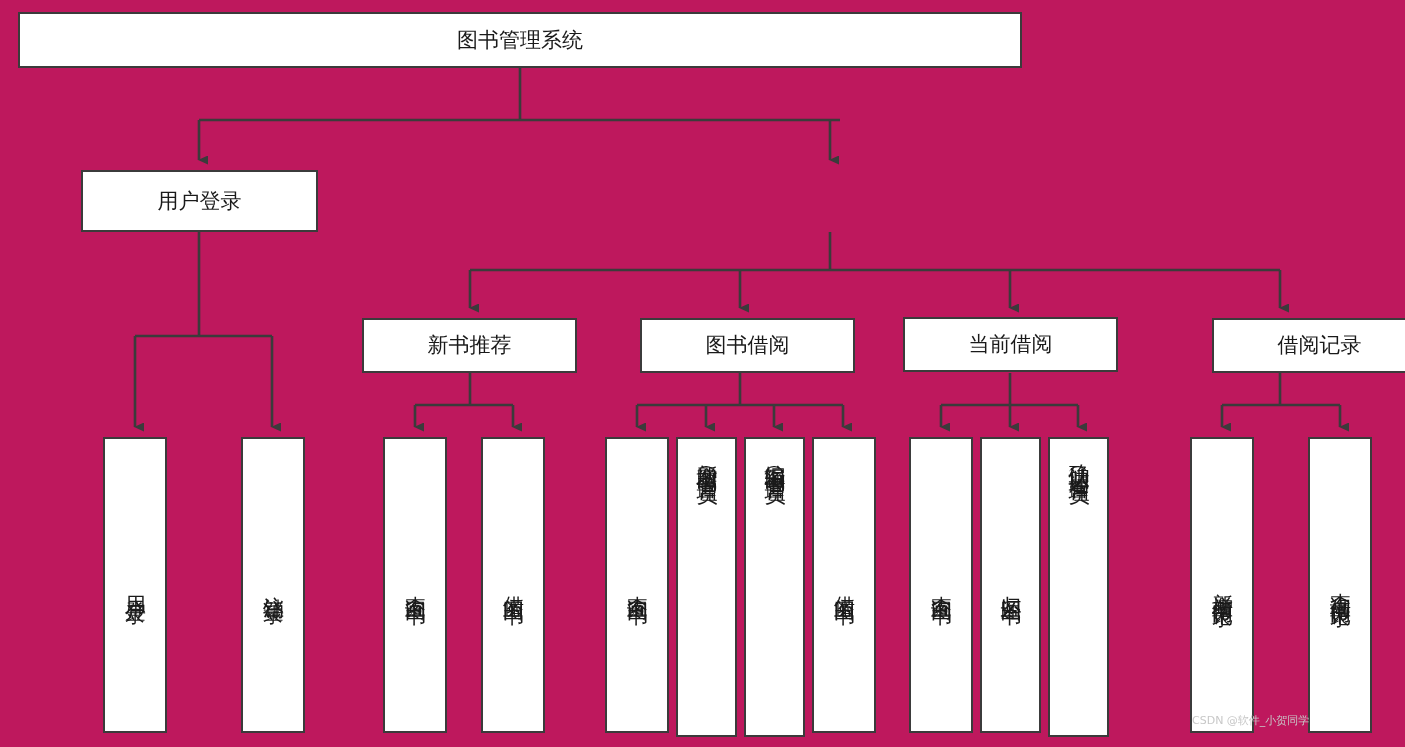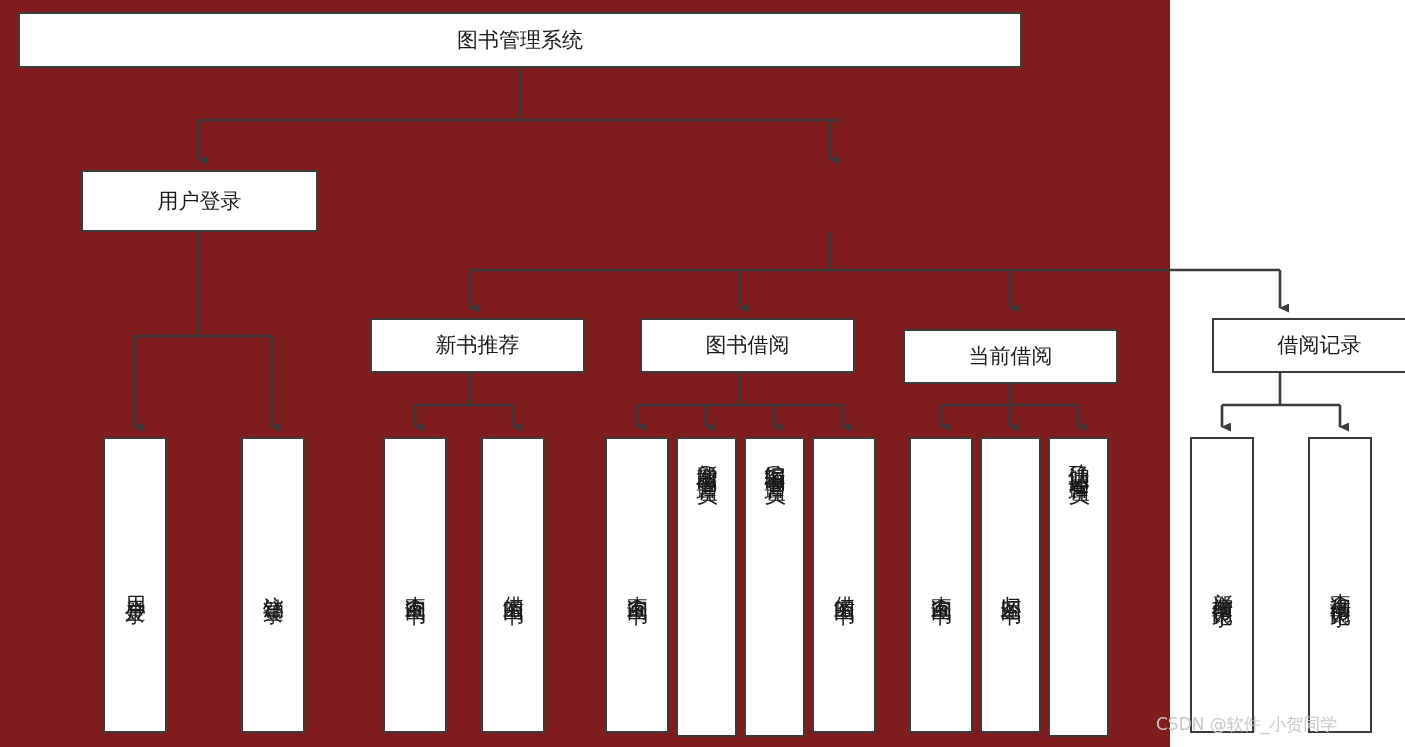--- a/index.html
+++ b/index.html
@@ -8,23 +8,23 @@
     background: #ffffff;
   }
   body {
     width: 1405px;
     height: 747px;
     font-family: "DejaVu Sans", "Liberation Sans", sans-serif;
     overflow: hidden;
   }
   #diagram-root {
     position: relative;
-    width: 1170px;
+    width: 1405px;
     height: 747px;
-    background: #7f1d1d;
+    background: #be185d;
   }
   svg#connectors {
     position: absolute;
     left: 0;
     top: 0;
     width: 1405px;
     height: 747px;
   }
   .node {
     position: absolute;
@@ -60,23 +60,23 @@
     font-size: 21px;
     letter-spacing: 3px;
     line-height: 1;
   }
   .node.vert.centered {
     align-items: center;
     padding-top: 0;
   }
   .watermark {
     position: absolute;
-    left: 1156px;
+    left: 1192px;
     top: 713px;
-    font-size: 17px;
+    font-size: 11px;
     color: #c8c8c8;
     white-space: nowrap;
     font-family: "DejaVu Sans", "Liberation Sans", sans-serif;
   }
 </style>
 </head>
 <body>
 
 <div id="diagram-root">
 
@@ -131,27 +131,27 @@
   </svg>
 
   <div class="node root horiz" style="left:18px; top:12px; width:1004px; height:56px;">
     <span class="label">图书管理系统</span>
   </div>
 
   <div class="node horiz" style="left:81px; top:170px; width:237px; height:62px;">
     <span class="label">用户登录</span>
   </div>
 
-  <div class="node horiz" style="left:370px; top:318px; width:215px; height:55px;justify-content:center;">
+  <div class="node horiz" style="left:362px; top:318px; width:215px; height:55px;justify-content:center;">
     <span class="label">新书推荐</span>
   </div>
   <div class="node horiz" style="left:633px; top:318px; width:215px; height:55px;margin-left:7px;">
     <span class="label">图书借阅</span>
   </div>
-  <div class="node horiz" style="left:903px; top:329px; width:215px; height:55px;">
+  <div class="node horiz" style="left:903px; top:317px; width:215px; height:55px;">
     <span class="label">当前借阅</span>
   </div>
   <div class="node horiz" style="left:1212px; top:318px; width:215px; height:55px;">
     <span class="label">借阅记录</span>
   </div>
 
   <div class="node vert centered" style="left:103px; top:437px; width:64px; height:296px;">
     <span class="label">用户登录</span>
   </div>
   <div class="node vert centered" style="left:241px; top:437px; width:64px; height:296px;">

